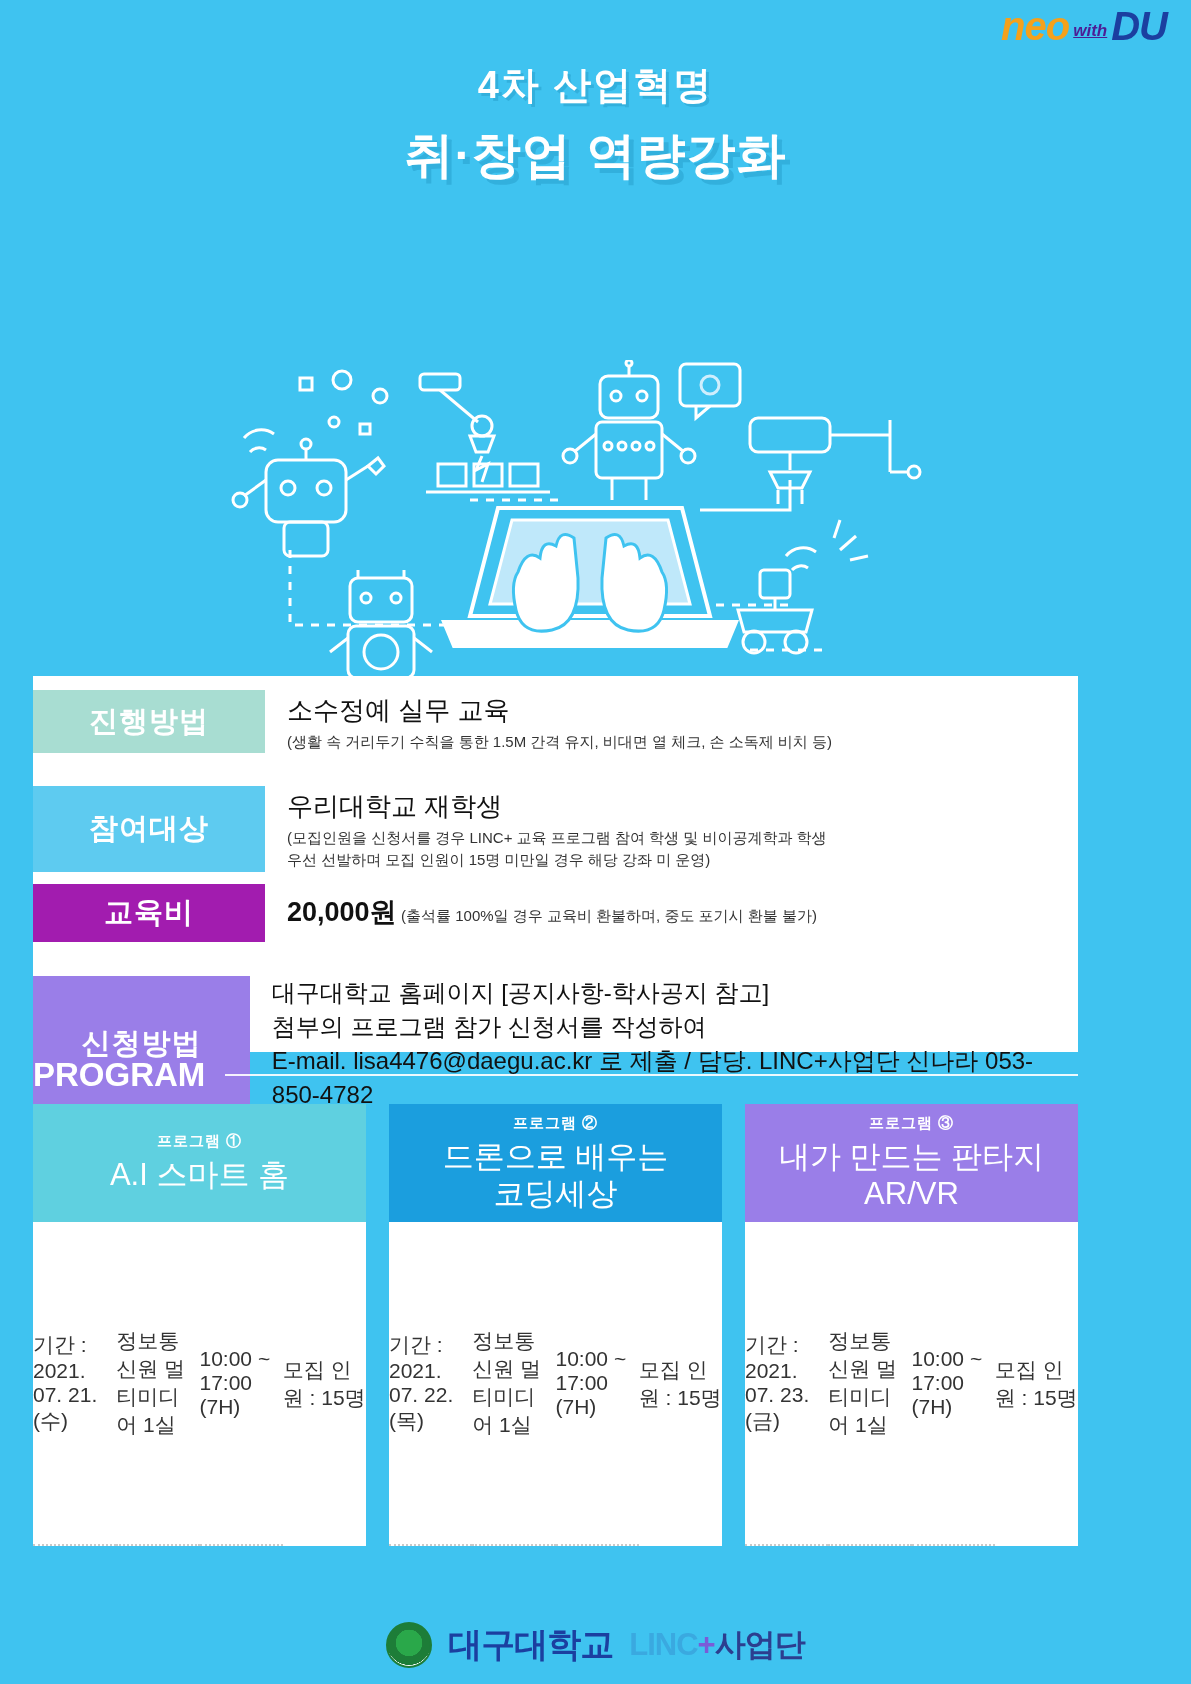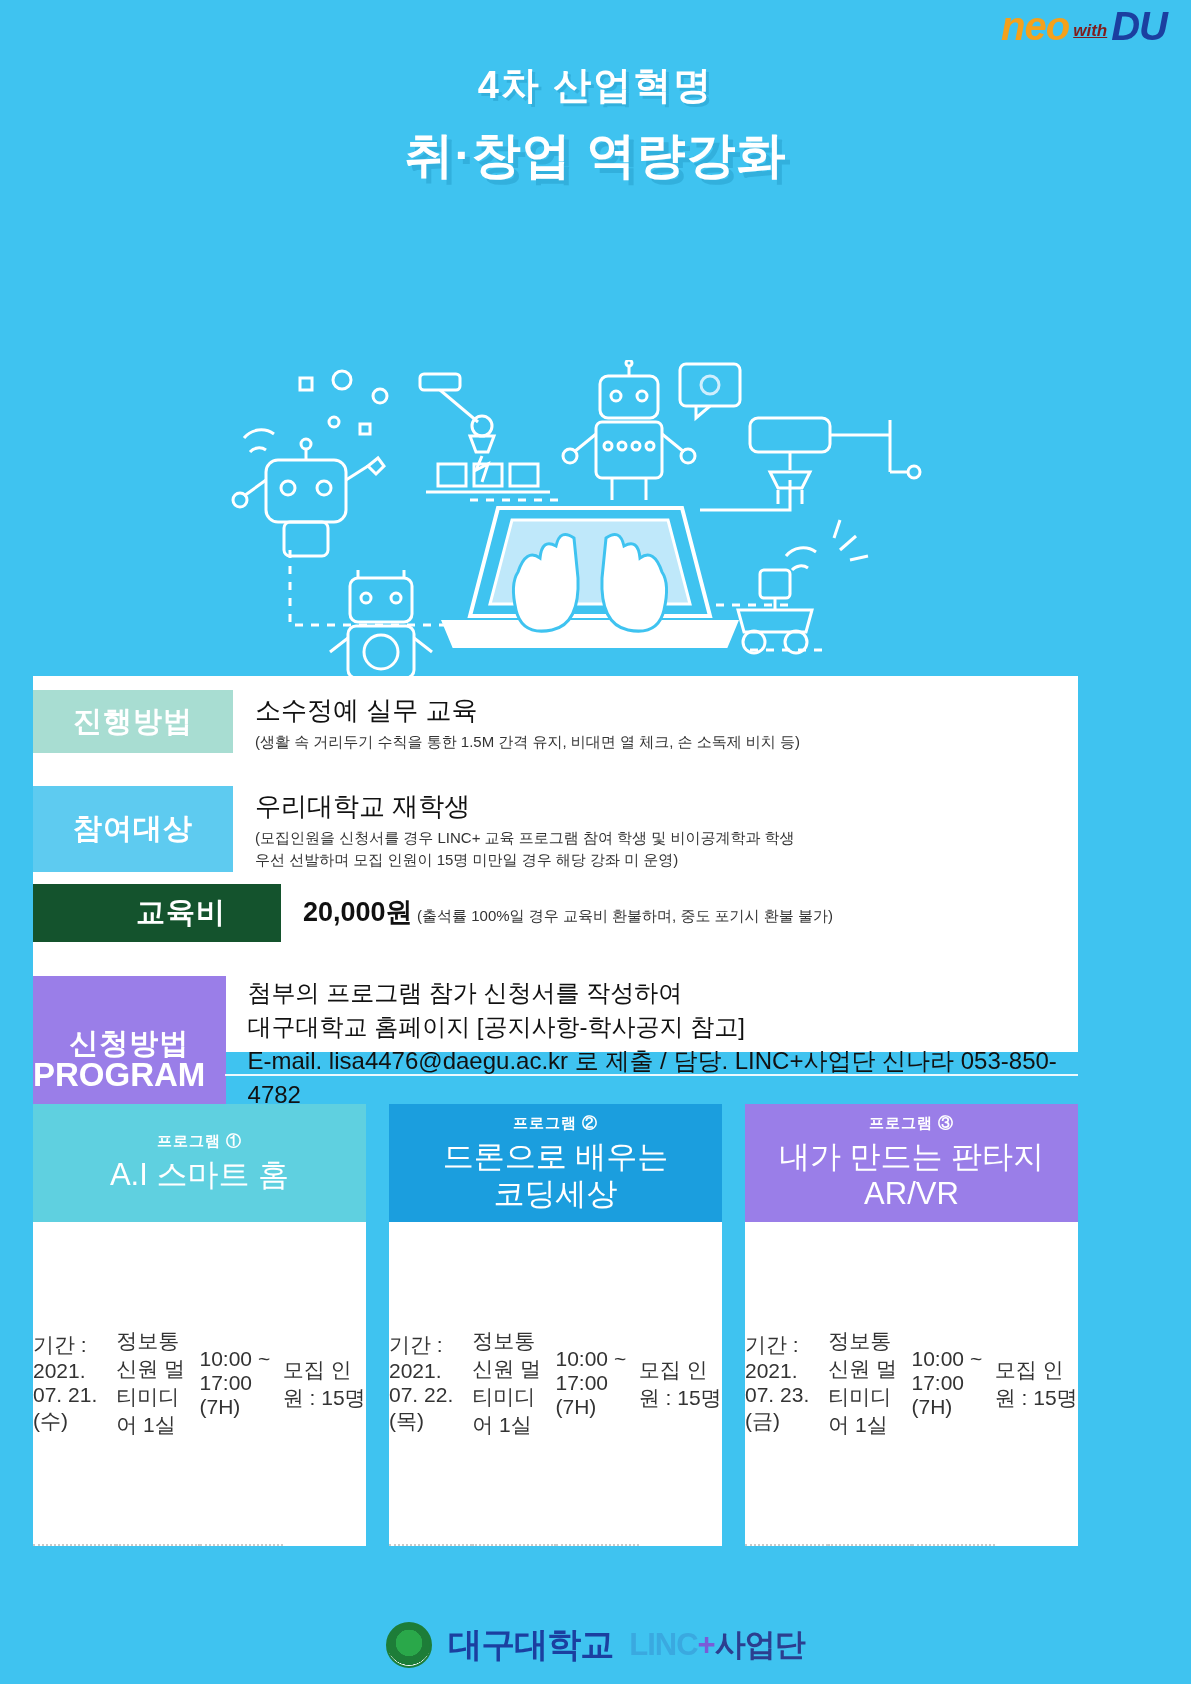--- a/index.html
+++ b/index.html
@@ -12,21 +12,21 @@
   }
   .poster{position:relative;width:1191px;height:1684px;}
 
   
   .logo-top{
     position:absolute;top:8px;right:24px;
     display:flex;align-items:flex-end;gap:4px;
     font-weight:bold;font-style:italic;
   }
   .logo-neo{color:#f5a11c;font-size:40px;letter-spacing:-1px;line-height:.9;}
-  .logo-with{color:#7f1d1d;font-size:17px;line-height:1.6;text-decoration:underline;}
+  .logo-with{color:#4c1d95;font-size:17px;line-height:1.6;text-decoration:underline;}
   .logo-du{color:#1b3fa0;font-size:40px;letter-spacing:-1px;line-height:.9;}
 
   
   .headline{
     position:absolute;left:0;top:60px;width:1191px;text-align:center;
     color:#ffffff;
   }
   .hl-sub{
     font-size:38px;font-weight:bold;letter-spacing:2px;
     text-shadow:3px 3px 0 rgba(40,160,205,.55);
@@ -43,26 +43,26 @@
   
   .illus{position:absolute;left:230px;top:360px;width:740px;height:320px;}
 
   
   .info-panel{
     position:absolute;left:33px;top:676px;width:1045px;height:376px;
     background:#ffffff;
   }
   .info-row{position:relative;display:flex;}
   .info-tag{
-    width:200px;min-height:58px;display:flex;align-items:center;justify-content:center;
+    width:232px;min-height:58px;display:flex;align-items:center;justify-content:center;
     color:#ffffff;font-size:29px;font-weight:bold;letter-spacing:1px;
   }
   .tag-1{background:#a8ddd2;}
   .tag-2{background:#5ecbf0;}
-  .tag-3{background:#14532d;padding-left:48px;}
+  .tag-3{background:#a21caf;}
   .tag-4{background:#9a7ee8;}
   .info-body{padding-left:22px;padding-top:4px;color:#222;}
   .ib-title{font-size:26px;line-height:1.25;margin:0 0 4px 0;color:#111;}
   .ib-note{font-size:15px;line-height:1.5;color:#333;}
   .ib-price{font-size:27px;font-weight:bold;color:#111;}
   .ib-line{font-size:24px;line-height:1.42;color:#111;}
 
   .row1{position:absolute;left:0;top:14px;width:100%;}
   .row2{position:absolute;left:0;top:110px;width:100%;}
   .row3{position:absolute;left:0;top:208px;width:100%;}
@@ -278,22 +278,22 @@
       <div class="info-tag tag-3">교육비</div>
       <div class="info-body" style="padding-top:10px">
         <span class="ib-price">20,000원</span>
         <span class="ib-note">(출석률 100%일 경우 교육비 환불하며, 중도 포기시 환불 불가)</span>
       </div>
     </div>
 
     <div class="info-row row4">
       <div class="info-tag tag-4">신청방법</div>
       <div class="info-body" style="padding-top:0">
+        <div class="ib-line">대구대학교 홈페이지 [공지사항-학사공지 참고]</div>
         <div class="ib-line">첨부의 프로그램 참가 신청서를 작성하여</div>
-        <div class="ib-line">대구대학교 홈페이지 [공지사항-학사공지 참고]</div>
         <div class="ib-line">E-mail. lisa4476@daegu.ac.kr 로 제출 / 담당. LINC+사업단 신나라 053-850-4782</div>
       </div>
     </div>
   </div>
 
   <div class="program-head">
     <div class="program-title">PROGRAM</div>
     <div class="program-rule"></div>
   </div>
 

